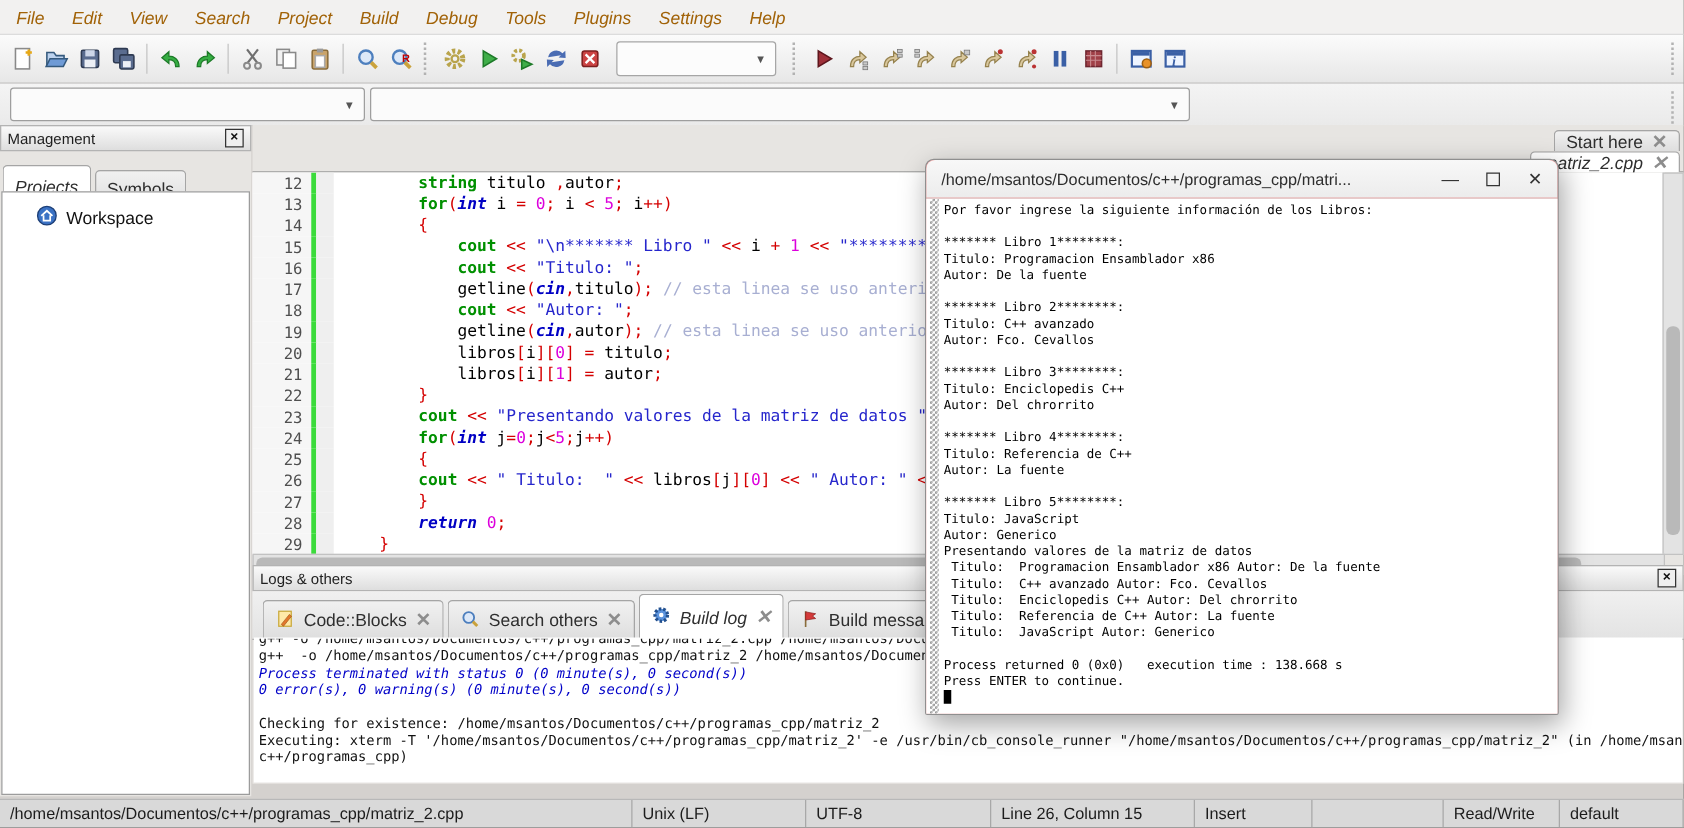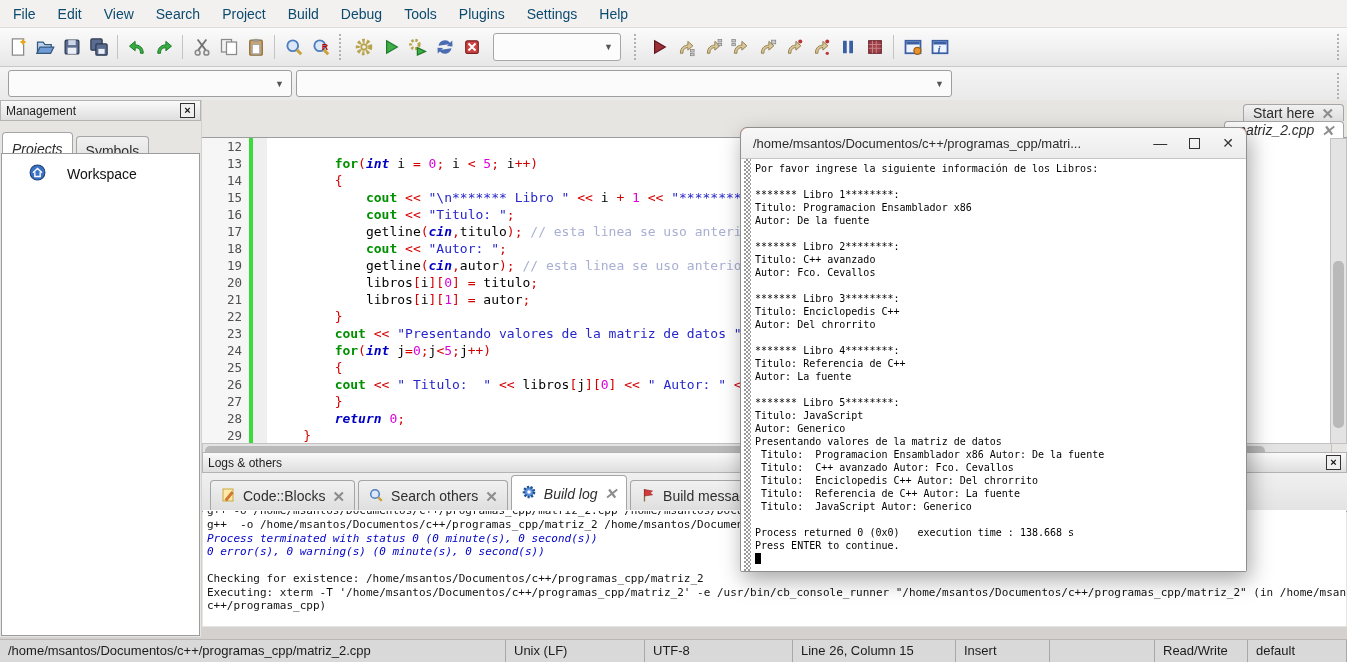--- a/index.html
+++ b/index.html
@@ -1,19 +1,19 @@
 <!DOCTYPE html>
 <html><head>
 <meta charset="utf-8">
 <style>
   html,body{margin:0;padding:0;background:#666;}
   #app{position:relative;width:1347px;height:662px;background:#d4d1ce;font-family:"Liberation Sans",sans-serif;overflow:hidden;}
   
   #menubar{position:absolute;left:0;top:0;right:0;height:27px;background:#f2f1f0;border-bottom:1px solid #dcdcdc;display:flex;align-items:center;padding-left:2px;}
-  .menu-item{padding:0 11px;font-size:14px;color:#0c4a6e;line-height:26px;cursor:default;}
+  .menu-item{padding:0 11px;font-size:14px;color:#a16207;line-height:26px;cursor:default;font-style:italic;}
   
   #toolbar{position:absolute;left:0;top:28px;right:0;height:38px;background:linear-gradient(#fbfbfb,#e7e7e7);border-bottom:1px solid #c9c9c9;display:flex;align-items:center;padding:0 4px;}
   .tbtn{width:27px;height:27px;display:flex;align-items:center;justify-content:center;border-radius:3px;}
   .tbtn svg{width:20px;height:20px;}
   .tsep{width:1px;height:24px;background:#c4c4c4;margin:0 5px;}
   .tgrip{width:4px;height:26px;border-left:2px dotted #b2b2b2;margin:0 5px;}
   .tgrip-right{position:absolute;right:4px;top:6px;height:26px;width:4px;border-left:2px dotted #b2b2b2;}
   .tcombo{width:126px;height:26px;background:#fcfcfc;border:1px solid #a6a6a6;border-radius:3px;display:flex;align-items:center;margin:0 8px;}
   .combo-arrow{margin-left:auto;padding-right:7px;font-size:9px;color:#555;}
   #comborow{position:absolute;left:0;top:67px;right:0;height:33px;background:linear-gradient(#f4f4f4,#eaeaea);border-bottom:1px solid #c9c9c9;}
@@ -24,21 +24,21 @@
   .panel-header{height:19px;background:linear-gradient(#fafafa,#dedede);border:1px solid #b3b3b3;font-size:12px;color:#1e1e1e;display:flex;align-items:center;padding:0 5px;}
   .header-x{margin-left:auto;width:13px;height:13px;border:1px solid #333;background:#efefef;display:flex;align-items:center;justify-content:center;font-size:11px;font-weight:bold;color:#111;line-height:1;}
   .tab{border:1px solid #a5a5a5;border-bottom:none;border-radius:4px 4px 0 0;padding:0 9px;font-size:14px;color:#2e2e2e;background:linear-gradient(#f1f1f1,#dedede);margin-right:3px;display:flex;align-items:center;gap:7px;height:28px;}
   .tab.active{background:#fff;height:32px;font-style:italic;}
   .tabx{font-weight:bold;font-size:15px;color:#8d8d8d;line-height:1;}
   .tab svg{width:16px;height:16px;}
   
   #mgmt{position:absolute;left:0;top:100px;width:201px;height:537px;background:#e7e5e2;}
   #mgmt-tabs{display:flex;align-items:flex-end;height:33px;padding-left:2px;margin-top:11px;}
   #mgmt-body{position:absolute;left:1px;top:53px;right:1px;bottom:1px;background:#fff;border:1px solid #9c9c9c;}
-  .tree-item{display:flex;align-items:center;gap:21px;padding:10px 0 0 27px;font-size:14px;color:#111;}
+  .tree-item{display:flex;align-items:center;gap:7px;padding:10px 0 0 27px;font-size:14px;color:#111;}
   .tree-item svg{width:17px;height:17px;}
   
   #editor{position:absolute;left:202px;top:100px;width:1145px;height:360px;background:#e7e5e2;}
   #edit-tabbar{position:absolute;left:0;top:4px;right:0;height:33px;display:flex;align-items:flex-end;padding-left:5px;border-bottom:1px solid #9c9c9c;flex-direction:column;}
   #edit-surface{position:absolute;left:0;top:38px;right:15px;bottom:16px;background:#fff;overflow:hidden;}
   .codeline{display:flex;height:17px;font-family:"DejaVu Sans Mono",monospace;font-size:13px;white-space:pre;}
   .lnum{width:40px;flex:none;text-align:right;padding-right:7px;color:#4f4f4f;background:#f6f6f6;font-size:12.5px;line-height:17px;}
   .chg{width:4px;flex:none;background:#3bdb3b;}
   .fold{width:14px;flex:none;background:#efefef;}
   .ctext{padding-left:5px;line-height:17px;}
@@ -316,21 +316,21 @@
         <div class="tab">
           <span>Start here</span>
           <span class="tabx">✕</span>
         </div>
         <div class="tab active">
           <span>matriz_2.cpp</span>
           <span class="tabx">✕</span>
         </div>
       </div>
     <div id="edit-surface">
-        <div class="codeline"><span class="lnum">12</span><span class="chg"></span><span class="fold"></span></div>
+        <div class="codeline"><span class="lnum">12</span><span class="chg"></span><span class="fold"></span><span class="ctext"><span class="sp">        </span><span class="sk2">string</span><span class="sp"> titulo </span><span class="so">,</span><span class="sp">autor</span><span class="so">;</span></span></div>
         <div class="codeline"><span class="lnum">13</span><span class="chg"></span><span class="fold"></span><span class="ctext"><span class="sp">        </span><span class="sk2">for</span><span class="so">(</span><span class="sk1">int</span><span class="sp"> i </span><span class="so">=</span><span class="sp"> </span><span class="sn">0</span><span class="so">;</span><span class="sp"> i </span><span class="so">&lt;</span><span class="sp"> </span><span class="sn">5</span><span class="so">;</span><span class="sp"> i</span><span class="so">++)</span></span></div>
         <div class="codeline"><span class="lnum">14</span><span class="chg"></span><span class="fold"></span><span class="ctext"><span class="sp">        </span><span class="so">{</span></span></div>
         <div class="codeline"><span class="lnum">15</span><span class="chg"></span><span class="fold"></span><span class="ctext"><span class="sp">            </span><span class="sk2">cout</span><span class="sp"> </span><span class="so">&lt;&lt;</span><span class="sp"> </span><span class="ss">"\n******* Libro "</span><span class="sp"> </span><span class="so">&lt;&lt;</span><span class="sp"> i </span><span class="so">+</span><span class="sp"> </span><span class="sn">1</span><span class="sp"> </span><span class="so">&lt;&lt;</span><span class="sp"> </span><span class="ss">"********</span></span></div>
         <div class="codeline"><span class="lnum">16</span><span class="chg"></span><span class="fold"></span><span class="ctext"><span class="sp">            </span><span class="sk2">cout</span><span class="sp"> </span><span class="so">&lt;&lt;</span><span class="sp"> </span><span class="ss">"Titulo: "</span><span class="so">;</span></span></div>
         <div class="codeline"><span class="lnum">17</span><span class="chg"></span><span class="fold"></span><span class="ctext"><span class="sp">            getline</span><span class="so">(</span><span class="sk1">cin</span><span class="so">,</span><span class="sp">titulo</span><span class="so">);</span><span class="sp"> </span><span class="sc">// esta linea se uso anterio</span></span></div>
         <div class="codeline"><span class="lnum">18</span><span class="chg"></span><span class="fold"></span><span class="ctext"><span class="sp">            </span><span class="sk2">cout</span><span class="sp"> </span><span class="so">&lt;&lt;</span><span class="sp"> </span><span class="ss">"Autor: "</span><span class="so">;</span></span></div>
         <div class="codeline"><span class="lnum">19</span><span class="chg"></span><span class="fold"></span><span class="ctext"><span class="sp">            getline</span><span class="so">(</span><span class="sk1">cin</span><span class="so">,</span><span class="sp">autor</span><span class="so">);</span><span class="sp"> </span><span class="sc">// esta linea se uso anterio</span></span></div>
         <div class="codeline"><span class="lnum">20</span><span class="chg"></span><span class="fold"></span><span class="ctext"><span class="sp">            libros</span><span class="so">[</span><span class="sp">i</span><span class="so">][</span><span class="sn">0</span><span class="so">]</span><span class="sp"> </span><span class="so">=</span><span class="sp"> titulo</span><span class="so">;</span></span></div>
         <div class="codeline"><span class="lnum">21</span><span class="chg"></span><span class="fold"></span><span class="ctext"><span class="sp">            libros</span><span class="so">[</span><span class="sp">i</span><span class="so">][</span><span class="sn">1</span><span class="so">]</span><span class="sp"> </span><span class="so">=</span><span class="sp"> autor</span><span class="so">;</span></span></div>
         <div class="codeline"><span class="lnum">22</span><span class="chg"></span><span class="fold"></span><span class="ctext"><span class="sp">        </span><span class="so">}</span></span></div>

